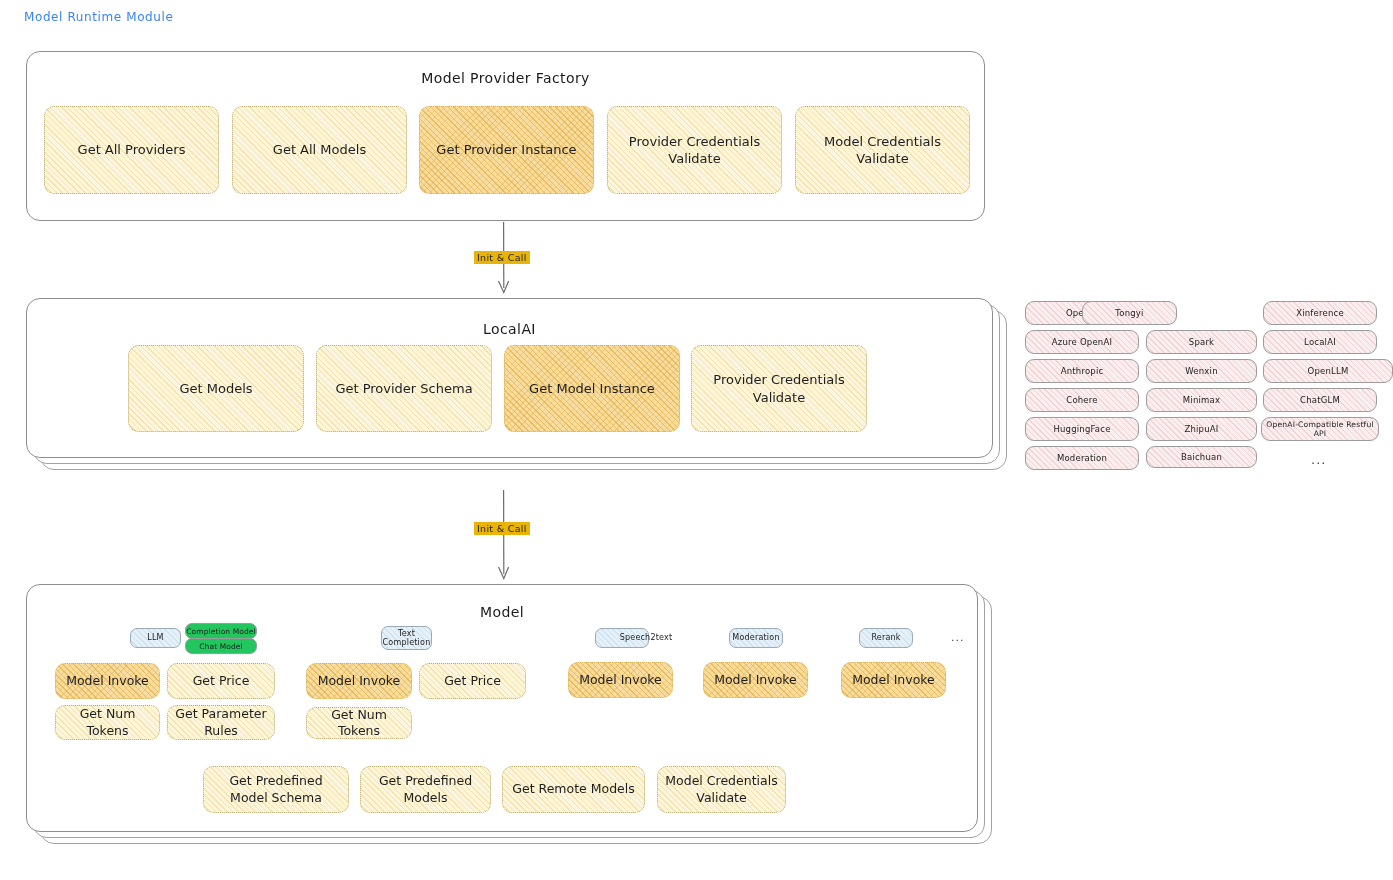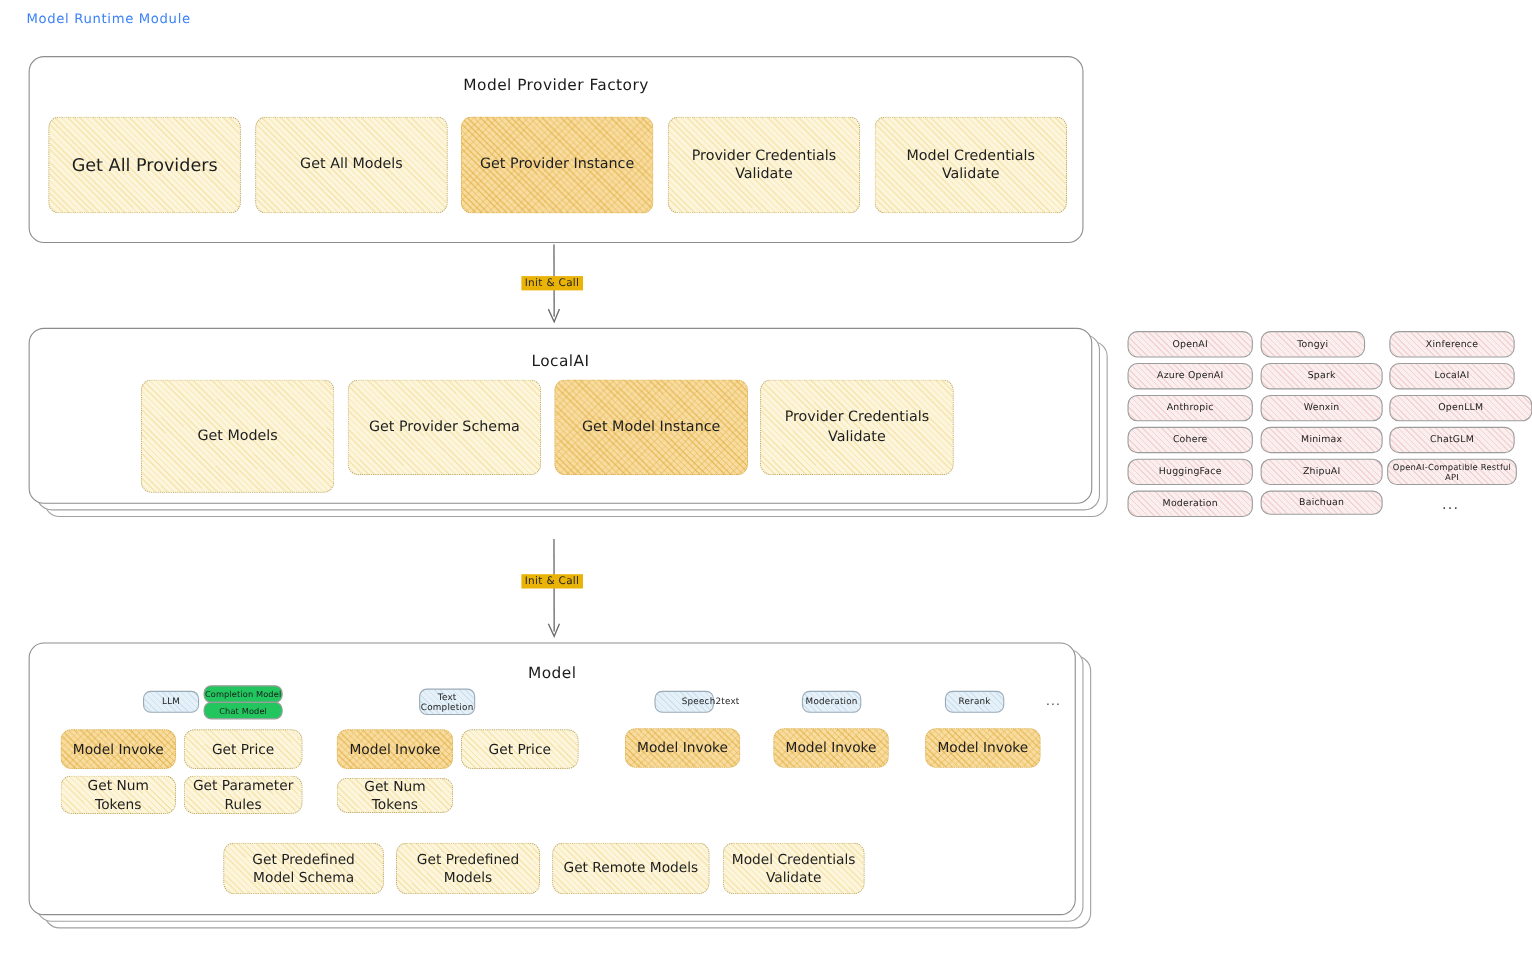--- a/index.html
+++ b/index.html
@@ -181,57 +181,57 @@
 <body>
 
 <div id="canvas">
 
   <div class="page-title">Model Runtime Module</div>
 
   <div class="panel" style="left:26px; top:51px; width:959px; height:170px;">
   </div>
   <div class="panel-title" style="left:26px; top:70px; width:959px;">Model Provider Factory</div>
 
-  <div class="node" style="left:44px; top:106px; width:175px; height:88px; font-size:16px;">Get All Providers</div>
+  <div class="node" style="left:44px; top:106px; width:175px; height:88px; font-size:13px;">Get All Providers</div>
 
   <div class="node" style="left:232px; top:106px; width:175px; height:88px; font-size:13px;">Get All Models</div>
 
   <div class="node hl" style="left:419px; top:106px; width:175px; height:88px; font-size:13px;">Get Provider Instance</div>
 
   <div class="node" style="left:607px; top:106px; width:175px; height:88px; font-size:13px;">Provider Credentials Validate</div>
 
   <div class="node" style="left:795px; top:106px; width:175px; height:88px; font-size:13px;">Model Credentials Validate</div>
 
   <svg class="arrow" style="left:484px; top:222px;" width="40" height="76" viewBox="0 0 40 76">
     <path d="M19.6 0 L19.8 66" stroke="#6b6b6b" stroke-width="1.2" fill="none"></path>
     <path d="M14.5 59 L19.8 70.5 L24.6 59" stroke="#6b6b6b" stroke-width="1.2" fill="none"></path>
   </svg>
   <div class="arrow-label" style="left:474px; top:251px;">Init &amp; Call</div>
 
   <div class="panel-shadow" style="left:40px; top:310px; width:967px; height:160px;"></div>
   <div class="panel-shadow" style="left:33px; top:304px; width:967px; height:160px;"></div>
   <div class="panel" style="left:26px; top:298px; width:967px; height:160px;"></div>
   <div class="panel-title" style="left:26px; top:321px; width:967px;">LocalAI</div>
 
-  <div class="node" style="left:128px; top:345px; width:176px; height:103px; font-size:13px;">Get Models</div>
+  <div class="node" style="left:128px; top:345px; width:176px; height:87px; font-size:13px;border-radius:11px;">Get Models</div>
 
   <div class="node" style="left:316px; top:345px; width:176px; height:87px; font-size:13px;">Get Provider Schema</div>
 
   <div class="node hl" style="left:504px; top:345px; width:176px; height:87px; font-size:13px;">Get Model Instance</div>
 
   <div class="node" style="left:691px; top:345px; width:176px; height:87px; font-size:13px;">Provider Credentials Validate</div>
 
   <div class="chip-pink" style="left:1025px; top:301px; width:114px; height:24px;">OpenAI</div>
   <div class="chip-pink" style="left:1025px; top:330px; width:114px; height:24px;">Azure OpenAI</div>
   <div class="chip-pink" style="left:1025px; top:359px; width:114px; height:24px;">Anthropic</div>
   <div class="chip-pink" style="left:1025px; top:388px; width:114px; height:24px;">Cohere</div>
   <div class="chip-pink" style="left:1025px; top:417px; width:114px; height:24px;">HuggingFace</div>
   <div class="chip-pink" style="left:1025px; top:446px; width:114px; height:24px;">Moderation</div>
 
-  <div class="chip-pink" style="left:1146px; top:301px; width:95px; height:24px;">Tongyi</div>
+  <div class="chip-pink" style="left:1082px; top:301px; width:95px; height:24px;">Tongyi</div>
   <div class="chip-pink" style="left:1146px; top:330px; width:111px; height:24px;">Spark</div>
   <div class="chip-pink" style="left:1146px; top:359px; width:111px; height:24px;">Wenxin</div>
   <div class="chip-pink" style="left:1146px; top:388px; width:111px; height:24px;">Minimax</div>
   <div class="chip-pink" style="left:1146px; top:417px; width:111px; height:24px;">ZhipuAI</div>
   <div class="chip-pink" style="left:1146px; top:446px; width:111px; height:22px;">Baichuan</div>
 
   <div class="chip-pink" style="left:1263px; top:301px; width:114px; height:24px;">Xinference</div>
   <div class="chip-pink" style="left:1263px; top:330px; width:114px; height:24px;">LocalAI</div>
   <div class="chip-pink" style="left:1263px; top:359px; width:130px; height:24px;">OpenLLM</div>
   <div class="chip-pink" style="left:1263px; top:388px; width:114px; height:24px;">ChatGLM</div>

